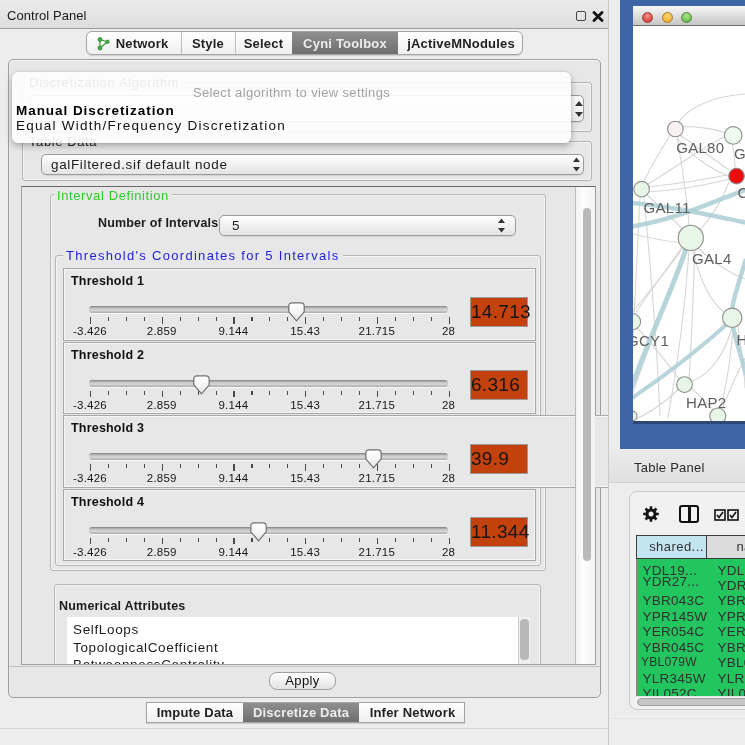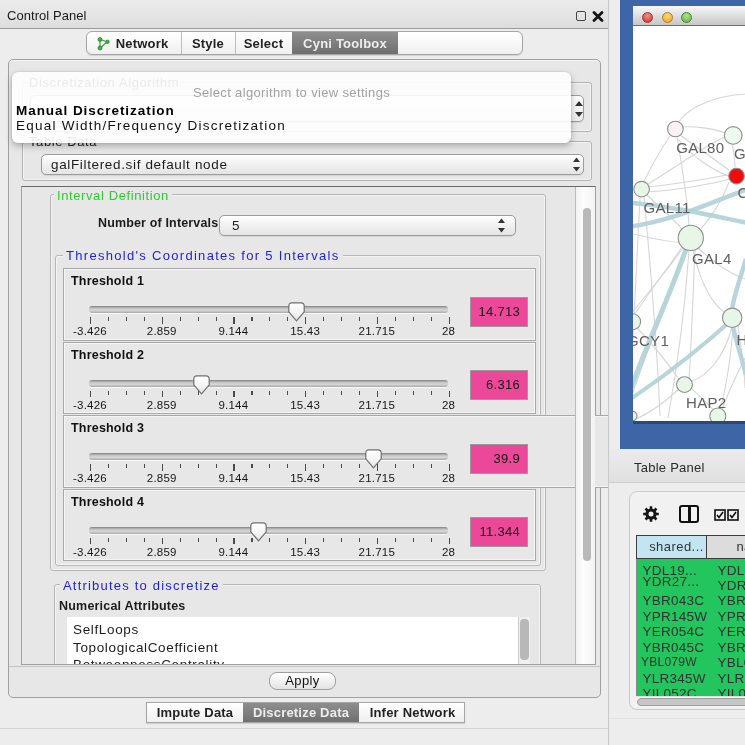--- a/index.html
+++ b/index.html
@@ -15,22 +15,22 @@
 .group{position:absolute;border:1px solid #b3b3b3;border-radius:3px;box-shadow:inset 0 0 0 1px rgba(255,255,255,.55)}
 .gtitle{position:absolute;font-size:13px;background:#e7e7e7;padding:0 3px;white-space:nowrap;letter-spacing:.6px}
 
 .tpanel{position:absolute;border:1px solid #a8a8a8;background:#e7e7e7;box-shadow:inset 0 0 0 1px rgba(255,255,255,.6)}
 .tlabel{position:absolute;left:7px;top:5px;font-size:12.5px;font-weight:bold;color:#111;letter-spacing:.2px}
 .track{position:absolute;left:25px;top:37px;width:359px;height:7px;border-radius:3px;
  background:linear-gradient(#7f7f7f,#bfbfbf 30%,#d9d9d9 60%,#a8a8a8);box-shadow:0 1px 0 rgba(255,255,255,.75)}
 .tick{position:absolute;top:48px;width:1.3px;background:#4a4a4a}
 .tlab{position:absolute;top:56px;width:44px;text-align:center;font-size:11.5px;color:#161616;letter-spacing:.2px}
 .thumb{position:absolute;top:32.5px}
-.vbox{position:absolute;left:406px;top:27.5px;width:58px;height:30px;background:#ec4899;border:1px solid #9a9a9a;
- font-size:13px;color:#161616;text-align:right;line-height:28px;padding-right:7px;letter-spacing:.3px}
+.vbox{position:absolute;left:406px;top:27.5px;width:58px;height:30px;background:#c2410c;border:1px solid #9a9a9a;
+ font-size:19px;color:#161616;line-height:28px;padding-right:7px;letter-spacing:.3px}
 
 .tabseg{position:absolute;top:0;height:100%;display:flex;align-items:center;justify-content:center;
  font-size:13px;font-weight:bold;color:#222;letter-spacing:.2px}
 .tabdark{background:linear-gradient(#8e8e8e,#6f6f6f);color:#ededed}
 .tsep{position:absolute;top:0;bottom:0;width:1px;background:#bdbdbd}
 
 </style></head><body>
 <div class="abs" style="left:0;top:0;width:609px;height:29px;background:linear-gradient(#ececec,#ddd);border-bottom:1px solid #9c9c9c"></div>
 <div class="txt" style="left:7px;top:8px;font-size:13px;letter-spacing:.05px;color:#1a1a1a">Control Panel</div>
 <div class="abs" style="left:576px;top:11px;width:10px;height:10px;border:1.8px solid #444;border-radius:2px"></div>
@@ -43,20 +43,21 @@
       <path d="M4 3.5 L11.5 5.8 M4 12 L11.5 5.8 M4 3.5 L4 12" stroke="#3aa03a" stroke-width="1.2" fill="none"></path>
       <circle cx="4" cy="3.5" r="2" fill="#49b049" stroke="#2c7d2c" stroke-width=".8"></circle>
       <circle cx="4" cy="12" r="2" fill="#49b049" stroke="#2c7d2c" stroke-width=".8"></circle>
       <circle cx="11.5" cy="5.8" r="1.7" fill="#49b049" stroke="#2c7d2c" stroke-width=".8"></circle>
     </svg>
 <div class="tsep" style="left:94px"></div>
 <div class="tabseg" style="left:94px;width:54px">Style</div>
 <div class="tsep" style="left:148px"></div>
 <div class="tabseg" style="left:148px;width:57px">Select</div>
 <div class="tabseg tabdark" style="left:205px;width:106px">Cyni Toolbox</div>
+<div class="tabseg" style="left:311px;width:126px">jActiveMNodules</div>
 </div>
 <div class="abs" style="left:8px;top:59px;width:593px;height:639px;border:1px solid #a0a0a0;border-radius:5px;background:#e7e7e7;box-shadow:inset 0 1px 0 #f7f7f7"></div>
 <div class="group" style="left:22px;top:82px;width:570px;height:50px"></div>
 <div class="gtitle" style="left:26px;top:75px;color:#333">Discretization Algorithm</div>
 <div class="combo" style="left:30px;top:95px;width:554px;height:27px;background:linear-gradient(#fdfdfd,#ececec)"></div>
 <svg class="abs" style="left:572.5px;top:100px" width="12" height="18" viewBox="0 0 12 18">
     <path d="M6 1 L10 6 L2 6 Z" fill="#333"></path>
     <path d="M6 17 L10 12 L2 12 Z" fill="#333"></path>
   </svg>
 <div class="group" style="left:22px;top:141px;width:570px;height:40px"></div>
@@ -243,21 +244,20 @@
           <stop offset=".55" stop-color="#f4f4f4"></stop>
           <stop offset="1" stop-color="#e2e2e2"></stop>
         </linearGradient>
       </defs>
       <path d="M4 0.8 L13 0.8 Q16.2 0.8 16.2 4 L16.2 9.8 L8.5 18.8 L0.8 9.8 L0.8 4 Q0.8 0.8 4 0.8 Z" fill="url(#thg3)" stroke="#6f6f6f" stroke-width="1.2"></path>
     </svg>
     <div class="vbox">11.344</div>
   </div>
 <div class="abs" style="left:21px;top:570px;width:575px;height:94px;overflow:hidden">
 <div class="group" style="left:33px;top:14px;width:487px;height:120px;border-color:#b6b6b6"></div>
-<div class="gtitle" style="left:39px;top:8px;color:#2222dd;letter-spacing:1.2px">Attributes to discretize</div>
 <div class="txt bold" style="left:38px;top:29px;font-size:12.5px;letter-spacing:.2px">Numerical Attributes</div>
 <div class="abs" style="left:46px;top:47px;width:451px;height:60px;background:#fff"></div>
 <div class="txt" style="left:52px;top:52px">SelfLoops</div>
 <div class="txt" style="left:52px;top:69.5px">TopologicalCoefficient</div>
 <div class="txt" style="left:52px;top:87px">BetweennessCentrality</div>
 <div class="abs" style="left:497px;top:47px;width:12px;height:60px;background:#f0f0f0;border-left:1px solid #ccc"></div>
 <div class="abs" style="left:498.5px;top:49px;width:9px;height:41px;background:#b8b8b8;border-radius:4px"></div>
 </div>
 <div class="abs" style="left:575px;top:187px;width:20px;height:477px;background:linear-gradient(90deg,#f2f2f2,#fdfdfd 40%,#f2f2f2);border-left:1px solid #bbb"></div>
 <div class="abs" style="left:583px;top:208px;width:8px;height:353px;background:#b9b9b9;border-radius:4.5px"></div>

